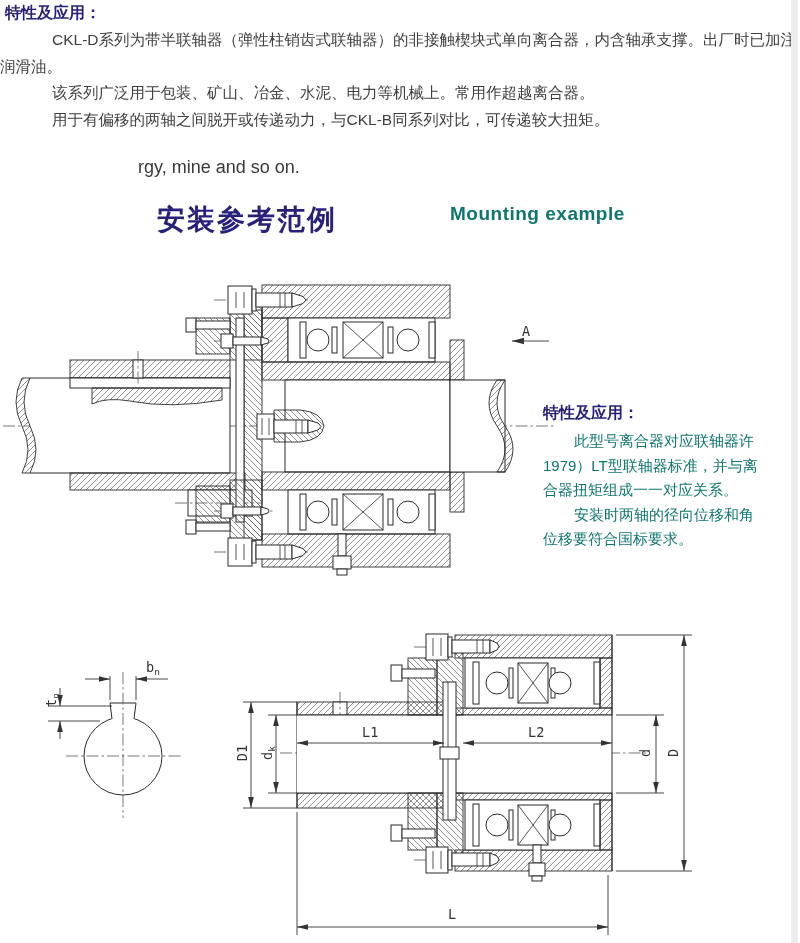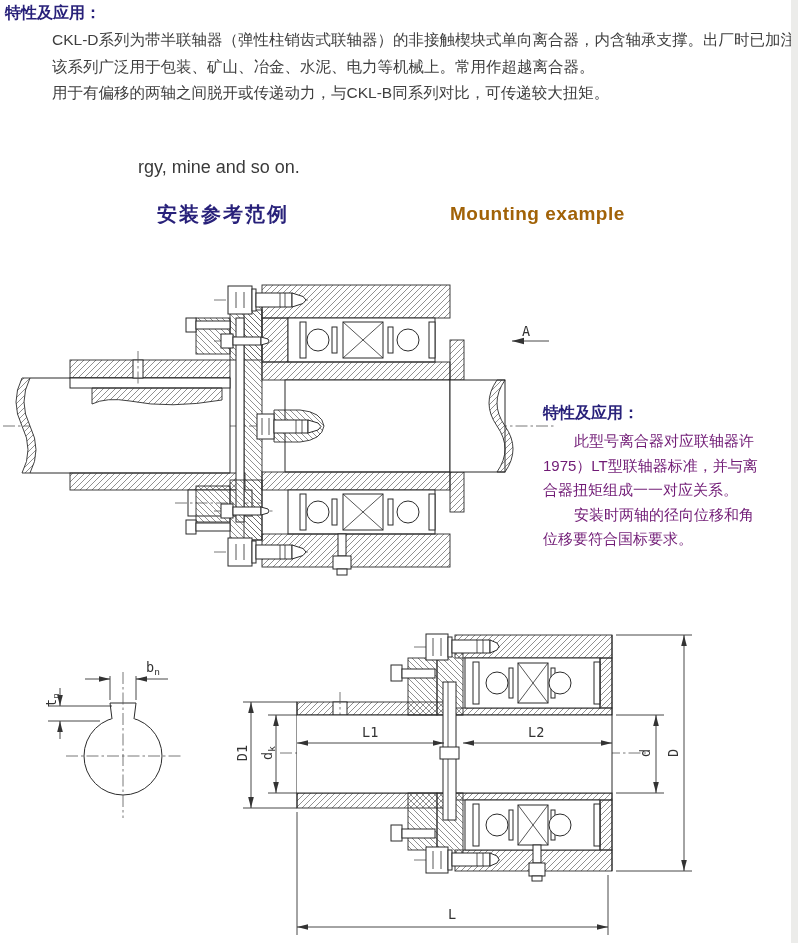--- a/index.html
+++ b/index.html
@@ -2,24 +2,24 @@
 <html><head>
 <meta charset="utf-8">
 <style>
   html,body{margin:0;padding:0;background:#fff;}
   .canvas{position:relative;width:798px;height:943px;background:#ffffff;overflow:hidden;
           font-family:"Liberation Sans",sans-serif;}
   .abs{position:absolute;}
   .zhbody{color:#3f3f3f;font-size:15.5px;line-height:26.5px;white-space:nowrap;}
   .ind{padding-left:52px;}
   .sec-title{color:#28217a;font-size:16px;font-weight:bold;}
-  .head-zh{color:#28217a;font-size:20px;font-weight:bold;letter-spacing:2px;}
-  .head-en{color:#a16207;font-size:19px;font-weight:bold;letter-spacing:0.5px;}
+  .head-zh{color:#28217a;font-size:28px;font-weight:bold;letter-spacing:2px;}
+  .head-en{color:#0f766e;font-size:19px;font-weight:bold;letter-spacing:0.5px;}
   .frag{color:#3a3a3a;font-size:18px;}
-  .install{width:252px;color:#701a75;font-size:15px;line-height:24.5px;white-space:nowrap;}
+  .install{width:252px;color:#0f766e;font-size:15px;line-height:24.5px;white-space:nowrap;}
   .install .ind2{padding-left:31px;}
   .edge{background:#ececea;}
   
   .w{fill:#ffffff;stroke:#2b2b2b;stroke-width:1;}
   .sline{stroke:#2b2b2b;stroke-width:1;fill:none;}
   .thin{stroke:#2b2b2b;stroke-width:0.8;fill:none;}
   .cl{stroke:#555;stroke-width:0.8;fill:none;stroke-dasharray:12 3 2.5 3;}
   .dim{stroke:#333;stroke-width:0.9;fill:none;}
   .df{fill:#333;stroke:none;}
   .dlab{font-family:"DejaVu Sans Mono",monospace;font-size:13.5px;fill:#333;}
@@ -30,20 +30,21 @@
   #botsvg .pB{fill:url(#hB2);stroke:#2b2b2b;stroke-width:0.9;}
 </style>
 </head>
 <body>
 
 <div class="canvas">
 
   <div class="abs sec-title" style="left:5px;top:3px;">特性及应用：</div>
   <div class="abs zhbody" style="left:0;top:27px;">
     <div class="ind">CKL-D系列为带半联轴器（弹性柱销齿式联轴器）的非接触楔块式单向离合器，内含轴承支撑。出厂时已加注</div>
+    <div>润滑油。</div>
     <div class="ind">该系列广泛用于包装、矿山、冶金、水泥、电力等机械上。常用作超越离合器。</div>
     <div class="ind">用于有偏移的两轴之间脱开或传递动力，与CKL-B同系列对比，可传递较大扭矩。</div>
   </div>
 
   <div class="abs frag" style="left:138px;top:157px;">rgy, mine and so on.</div>
 
   <div class="abs head-zh" style="left:157px;top:201px;">安装参考范例</div>
   <div class="abs head-en" style="left:450px;top:203px;">Mounting example</div>
 
   <svg id="topsvg" class="abs" style="left:0;top:255px;" width="560" height="325" viewBox="0 255 560 325">
@@ -182,21 +183,21 @@
     <g>
       <line class="dim" x1="512" y1="341" x2="549" y2="341"></line>
       <polygon class="df" points="512,341 524,337.8 524,344.2"></polygon>
       <text class="dlab" x="522" y="336">A</text>
     </g>
   </svg>
 
   <div class="abs sec-title" style="left:543px;top:403px;">特性及应用：</div>
   <div class="abs install" style="left:543px;top:429px;">
     <div class="ind2">此型号离合器对应联轴器许</div>
-    <div>1975）LT型联轴器标准，并与离</div>
+    <div>1979）LT型联轴器标准，并与离</div>
     <div>合器扭矩组成一一对应关系。</div>
     <div class="ind2">安装时两轴的径向位移和角</div>
     <div>位移要符合国标要求。</div>
   </div>
 
   <svg id="botsvg" class="abs" style="left:0;top:600px;" width="800" height="343" viewBox="0 600 800 343">
     <defs>
       <pattern id="hA2" patternUnits="userSpaceOnUse" width="6" height="6">
         <path d="M-1.5,1.5 L1.5,-1.5 M-1.5,7.5 L7.5,-1.5 M4.5,7.5 L7.5,4.5" stroke="#555" stroke-width="0.65"></path>
       </pattern>

